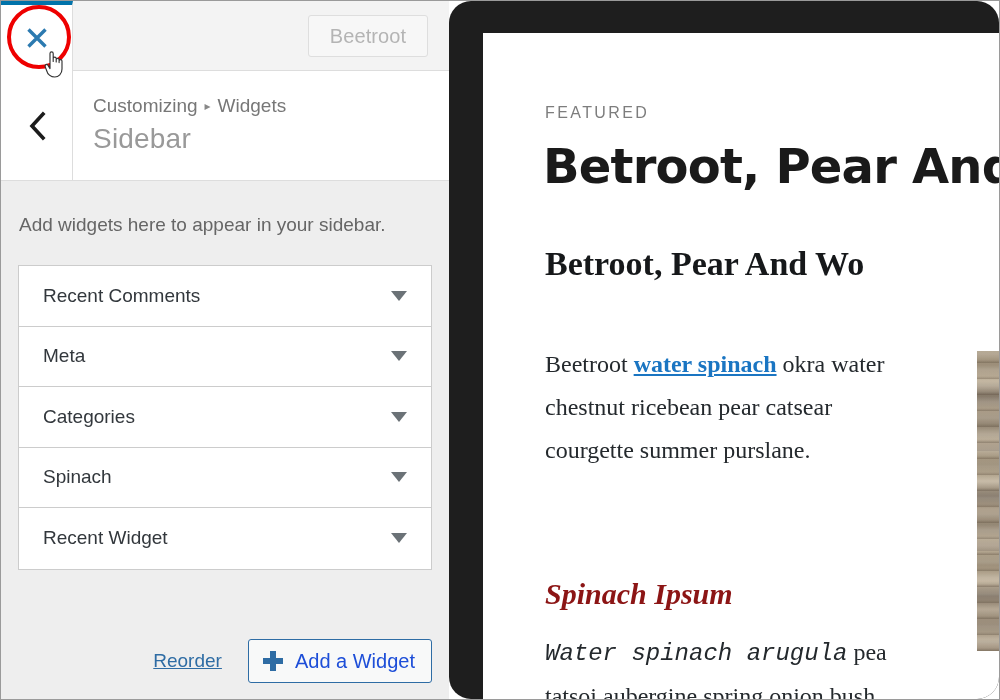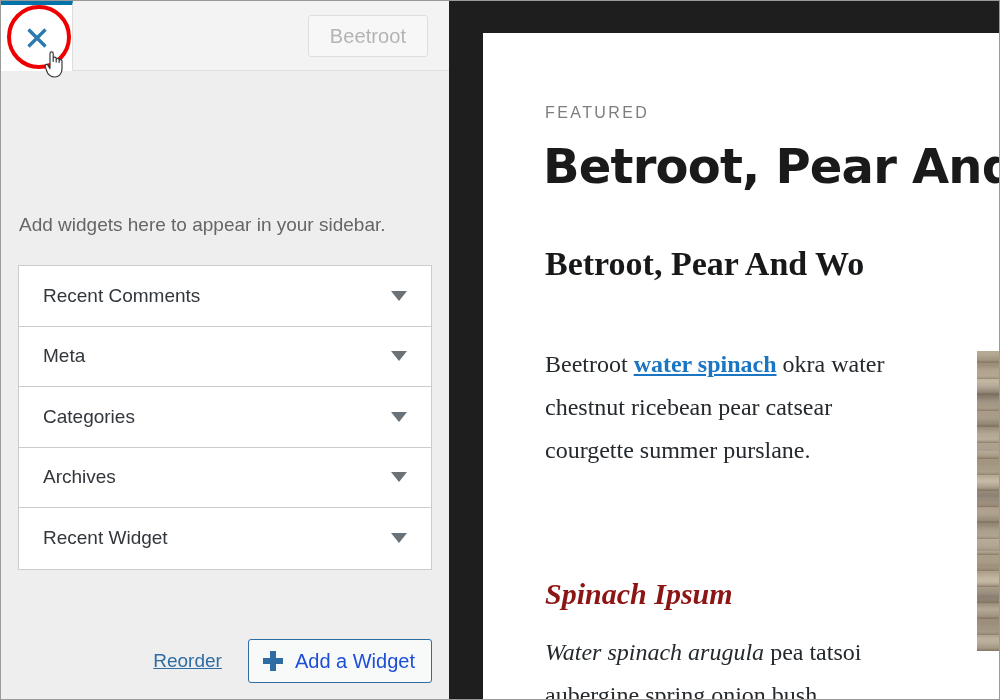--- a/index.html
+++ b/index.html
@@ -176,20 +176,21 @@
     left: 7px; top: 0; width: 6px; height: 20px;
   }
 
   
   #preview-shell {
     position: absolute;
     left: 448px; top: 0;
     width: 550px; height: 698px;
     background: #1e1e1e;
     overflow: hidden;
+    border-radius: 22px;
   }
   #preview-page {
     position: absolute;
     left: 34px; top: 32px;
     width: 516px; height: 666px;
     background: #ffffff;
     overflow: hidden;
   }
   #kicker {
     position: absolute; left: 62px; top: 71px;
@@ -233,21 +234,21 @@
   #subhead {
     position: absolute; left: 62px; top: 544px;
     font-size: 30px;
     font-weight: bold;
     color: #8c1515;
     font-family: "Liberation Serif", serif;
     white-space: nowrap;
     font-style: italic;
   }
   #para-2 { top: 598px; }
-  #para-2 .em { font-style: italic; }
+  #para-2 .em { font-style: italic; font-family: Liberation Mono, monospace; }
 
   
   #wood-strip {
     position: absolute;
     left: 494px; top: 318px;
     width: 22px; height: 300px;
     background:
       repeating-linear-gradient(
         0deg,
         #9a8b78 0px, #b6a892 12px, #8d7f6b 26px,
@@ -298,20 +299,36 @@
             <path d="M4.5 4.5 L21.5 21.5 M21.5 4.5 L4.5 21.5" stroke="#2c7ab0" stroke-width="3.4" stroke-linecap="butt"></path>
           </svg>
         </span>
       </div>
 
       <div id="published-btn">
         <span>Beetroot</span>
       </div>
     </div>
 
+    <div id="section-head">
+
+      <div id="back-btn">
+        <span>
+          <svg width="22" height="30" viewBox="0 0 22 30">
+            <path d="M17 3 L6 15 L17 27" fill="none" stroke="#1c1c1c" stroke-width="3.6" stroke-linecap="square" stroke-linejoin="miter"></path>
+          </svg>
+        </span>
+      </div>
+
+      <div id="breadcrumb">
+        <span>Customizing</span><span class="sep">▸</span><span>Widgets</span>
+      </div>
+
+      <div id="section-title">Sidebar</div>
+    </div>
 
     <div id="widgets-body">
 
       <div id="sidebar-desc">Add widgets here to appear in your sidebar.</div>
 
       <div id="widget-list">
 
 
         <div class="widget-row">
           <span class="widget-title">Recent Comments</span>
@@ -322,21 +339,21 @@
           <span class="widget-title">Meta</span>
           <span class="widget-arrow"></span>
         </div>
 
         <div class="widget-row">
           <span class="widget-title">Categories</span>
           <span class="widget-arrow"></span>
         </div>
 
         <div class="widget-row">
-          <span class="widget-title">Archives</span>
+          <span class="widget-title">Spinach</span>
           <span class="widget-arrow"></span>
         </div>
 
         <div class="widget-row">
           <span class="widget-title">Recent Widget</span>
           <span class="widget-arrow"></span>
         </div>
 
       </div>
 

